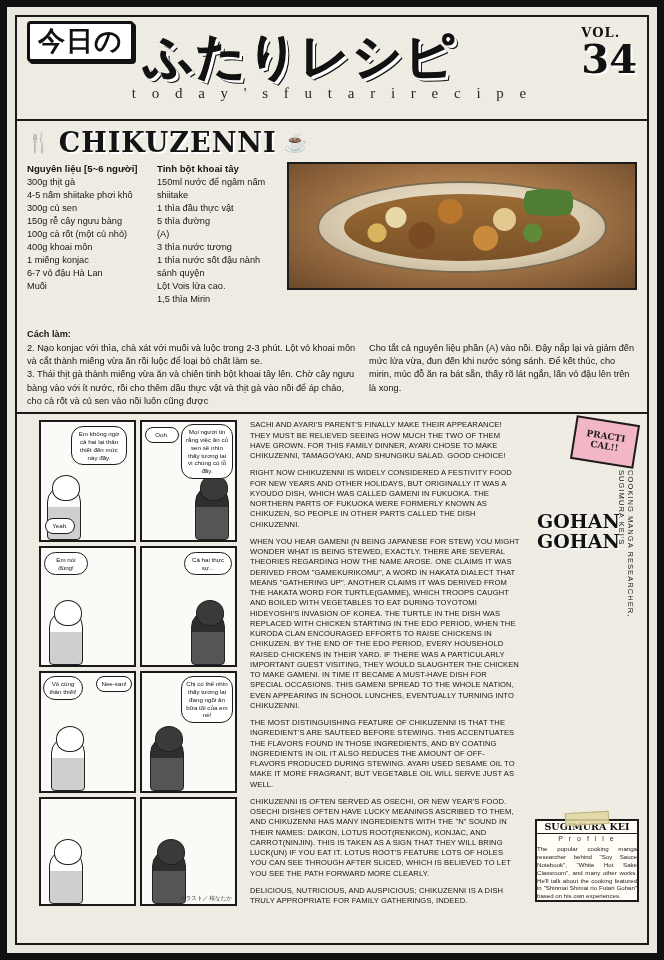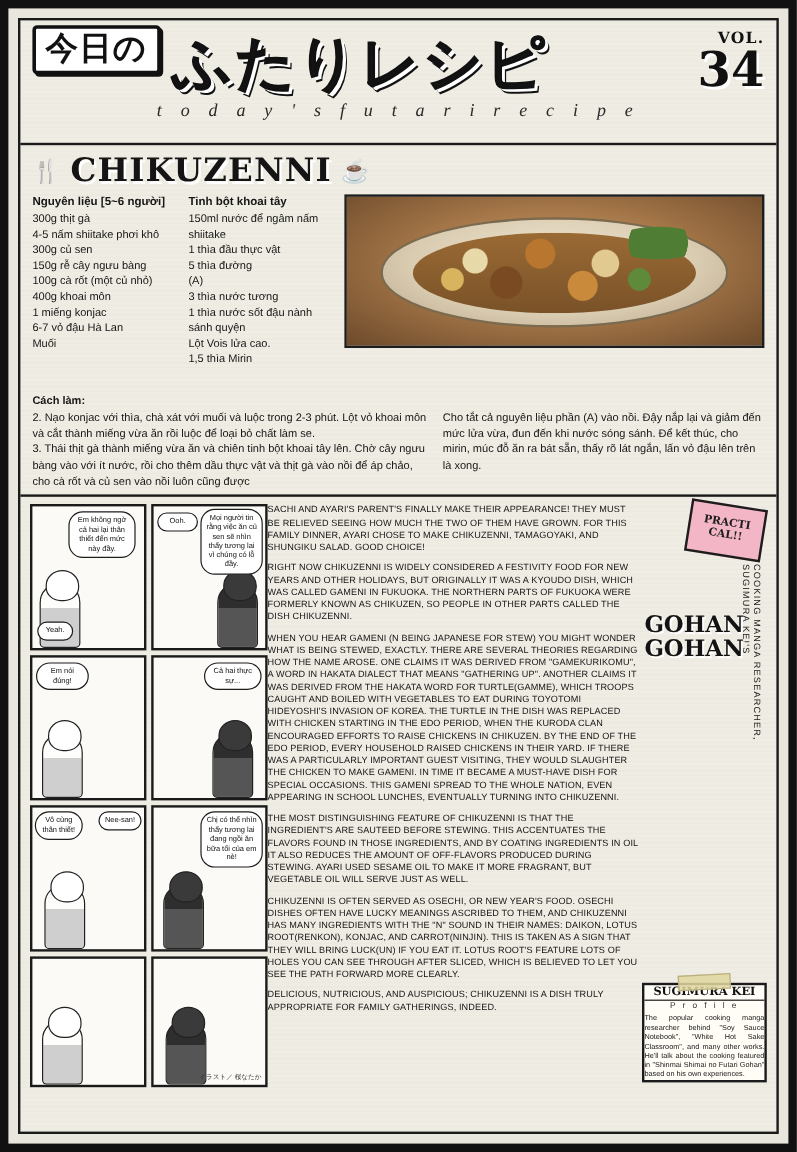--- a/index.html
+++ b/index.html
@@ -42,34 +42,34 @@
     background:#fff;
     border: 3px solid #111;
     border-radius: 4px;
     padding: 3px 8px 5px 8px;
     letter-spacing: 1px;
     line-height: 1;
     margin-bottom: 21px;
     box-shadow: 2px 2px 0 #111;
   }
   .futari-title {
-    font-family: Liberation Mono, monospace;
+    font-family: Liberation Serif, serif;
     font-weight: bold;
     font-size: 49px;
     line-height: 1;
     color: #151515;
     letter-spacing: 2px;
     -webkit-text-stroke: 1px #111;
     text-shadow: 3px 3px 0 #fff, 4px 4px 0 #111;
     margin-bottom: 2px;
     text-align: right;
   }
   .vol {
     margin-left:auto;
-    text-align:right;
+    text-align:left;
     line-height:1;
     margin-bottom: 4px;
   }
   .vol .lbl {
     font-family:"DejaVu Serif", serif;
     font-weight:bold; font-size:13px; letter-spacing:1px; color:#111;
     display:block;
   }
   .vol .num {
     font-family:"DejaVu Serif", serif;
@@ -77,21 +77,20 @@
     display:block;
     text-shadow: 2px 2px 0 #fff;
   }
   .subtitle {
     text-align:center;
     font-family:"Liberation Serif", serif;
     font-size: 15px;
     letter-spacing: 6px;
     color:#2a2a2a;
     margin-top: 2px;
-    font-style: italic;
   }
 
   
   .recipe {
     position:relative;
     padding: 6px 10px 4px 10px;
     border-bottom: 2px solid #1a1a1a;
   }
   .recipe-title-row { display:flex; align-items:center; gap:8px; }
   .util-icon { font-size:19px; color:#222; }
@@ -141,21 +140,21 @@
     border-radius:50%;
   }
   .steps { margin-top: 22px; font-size: 9.2px; line-height:1.45; color:#161616; }
   .steps .h { font-weight:bold; }
   .steps p { margin: 0; }
   .steps-split { display:flex; gap:10px; }
   .steps-split .left { flex: 1; }
   .steps-split .right { width: 268px; }
 
   
-  .lower { display:flex; gap: 0; padding: 6px 8px 8px 8px; height: 500px; }
+  .lower { display:flex; gap: 13px; padding: 6px 8px 8px 8px; height: 500px; margin-left: 14px; }
 
   
   .manga { width: 198px; display:flex; flex-direction:column; gap:4px; }
   .mrow { display:flex; gap:4px; flex: 1; }
   .panel {
     background:#fbfaf6;
     border: 2px solid #1a1a1a;
     position: relative;
     overflow:hidden;
     flex:1;

